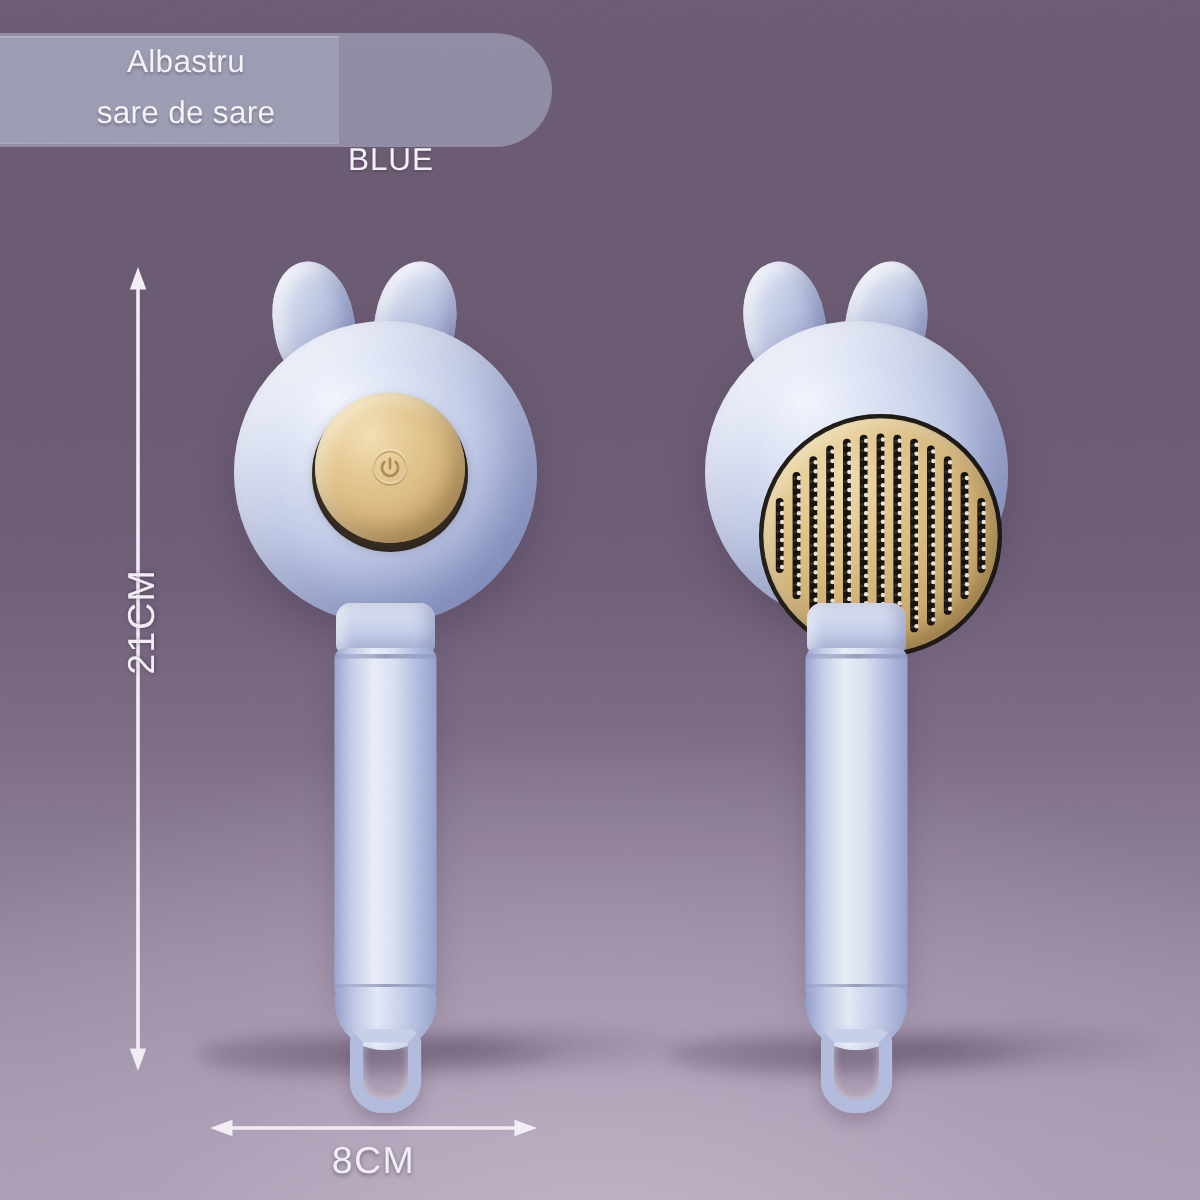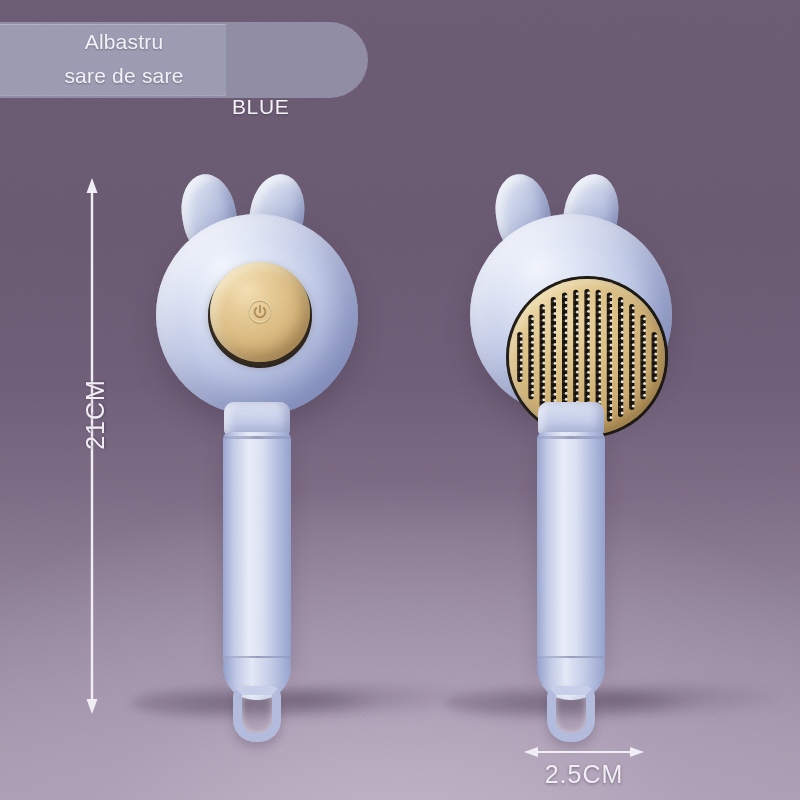--- a/index.html
+++ b/index.html
@@ -702,29 +702,29 @@
 
   <div id="dim-v">
     <svg width="70" height="536">
       <line x1="30" y1="8" x2="30" y2="528" stroke="#f2eef5" stroke-width="2.4"></line>
       <polygon points="30,0 24.5,15 35.5,15" fill="#f2eef5"></polygon>
       <polygon points="30,536 24.5,521 35.5,521" fill="#f2eef5"></polygon>
     </svg>
     <div class="dim-text vlabel">21CM</div>
   </div>
 
-
-  <div id="dim-h-right">
-    <svg width="120" height="20">
-      <line x1="8" y1="10" x2="112" y2="10" stroke="#f2eef5" stroke-width="2.2"></line>
-      <polygon points="0,10 14,5 14,15" fill="#f2eef5"></polygon>
-      <polygon points="120,10 106,5 106,15" fill="#f2eef5"></polygon>
+  <div id="dim-h-left">
+    <svg width="218" height="20">
+      <line x1="8" y1="10" x2="210" y2="10" stroke="#f2eef5" stroke-width="2.4"></line>
+      <polygon points="0,10 15,4.5 15,15.5" fill="#f2eef5"></polygon>
+      <polygon points="218,10 203,4.5 203,15.5" fill="#f2eef5"></polygon>
     </svg>
-    <div class="dim-text dim-caption">2.5CM</div>
+    <div class="dim-text dim-caption">8CM</div>
   </div>
+
 
   <div id="label-bar">
     <div class="pill"></div>
     <div class="panel"></div>
     <div class="label-ro">
       <span>Albastru</span>
       <span>sare de sare</span>
     </div>
     <div class="label-en">BLUE</div>
   </div>

